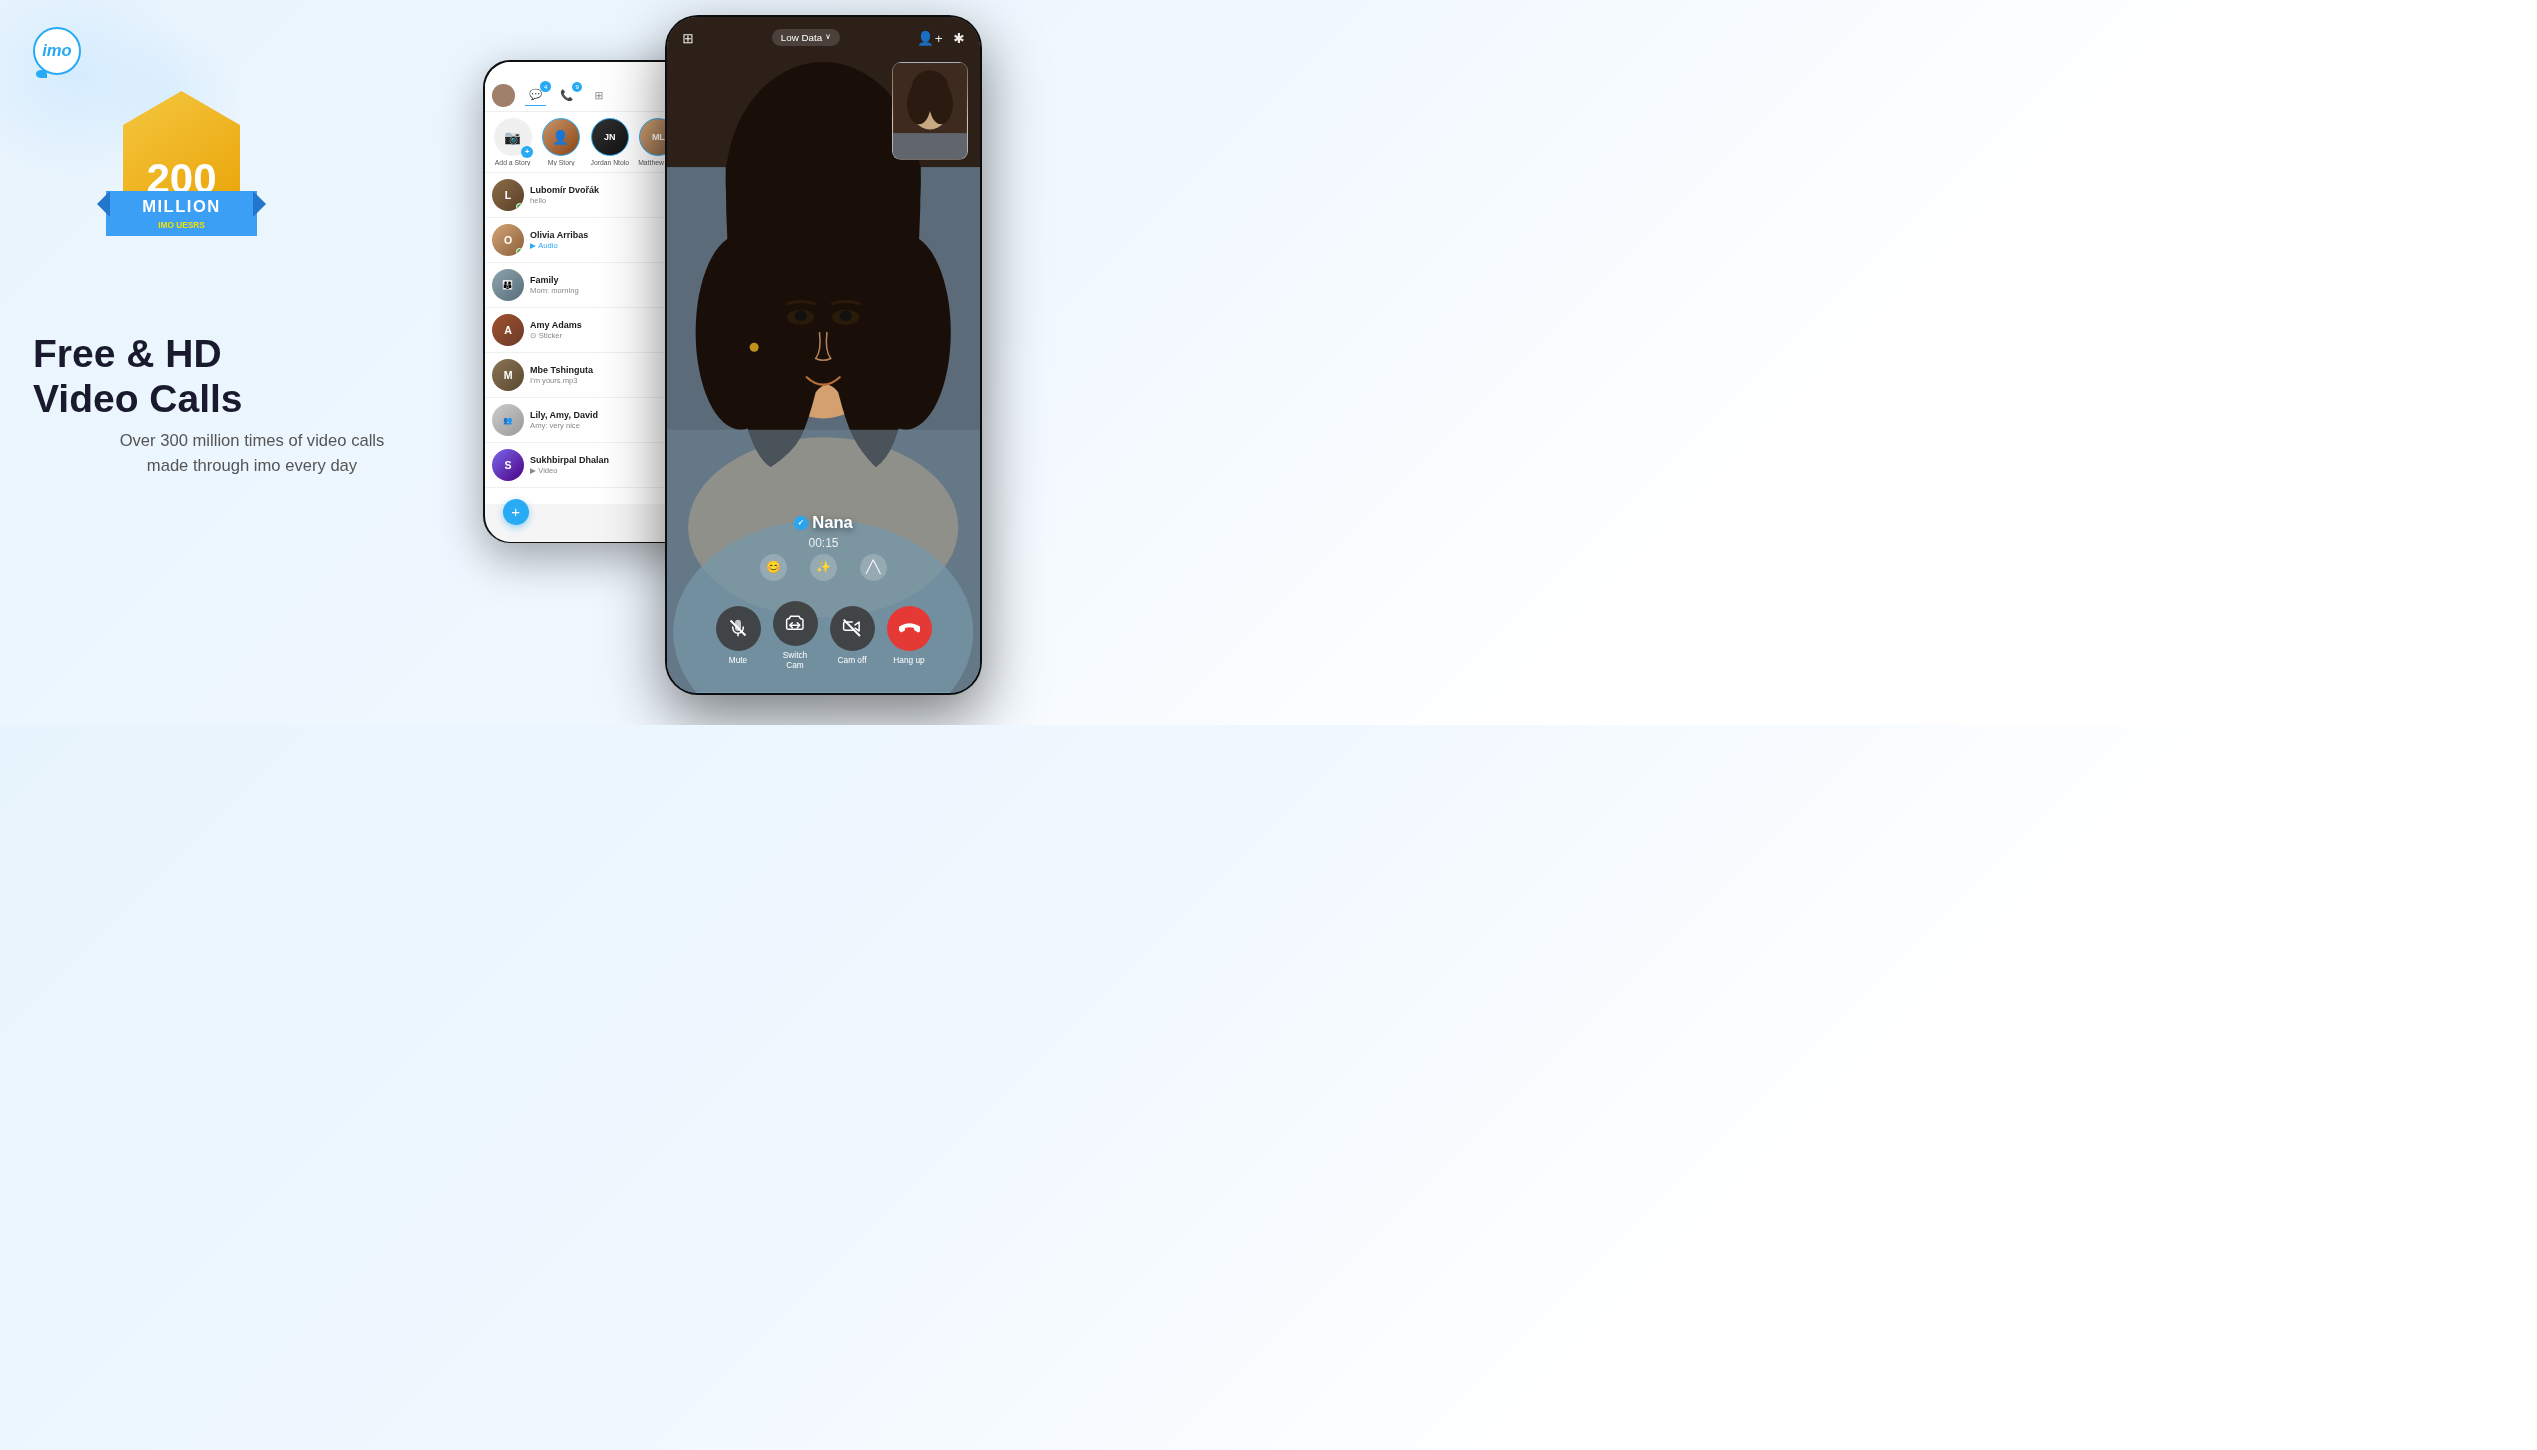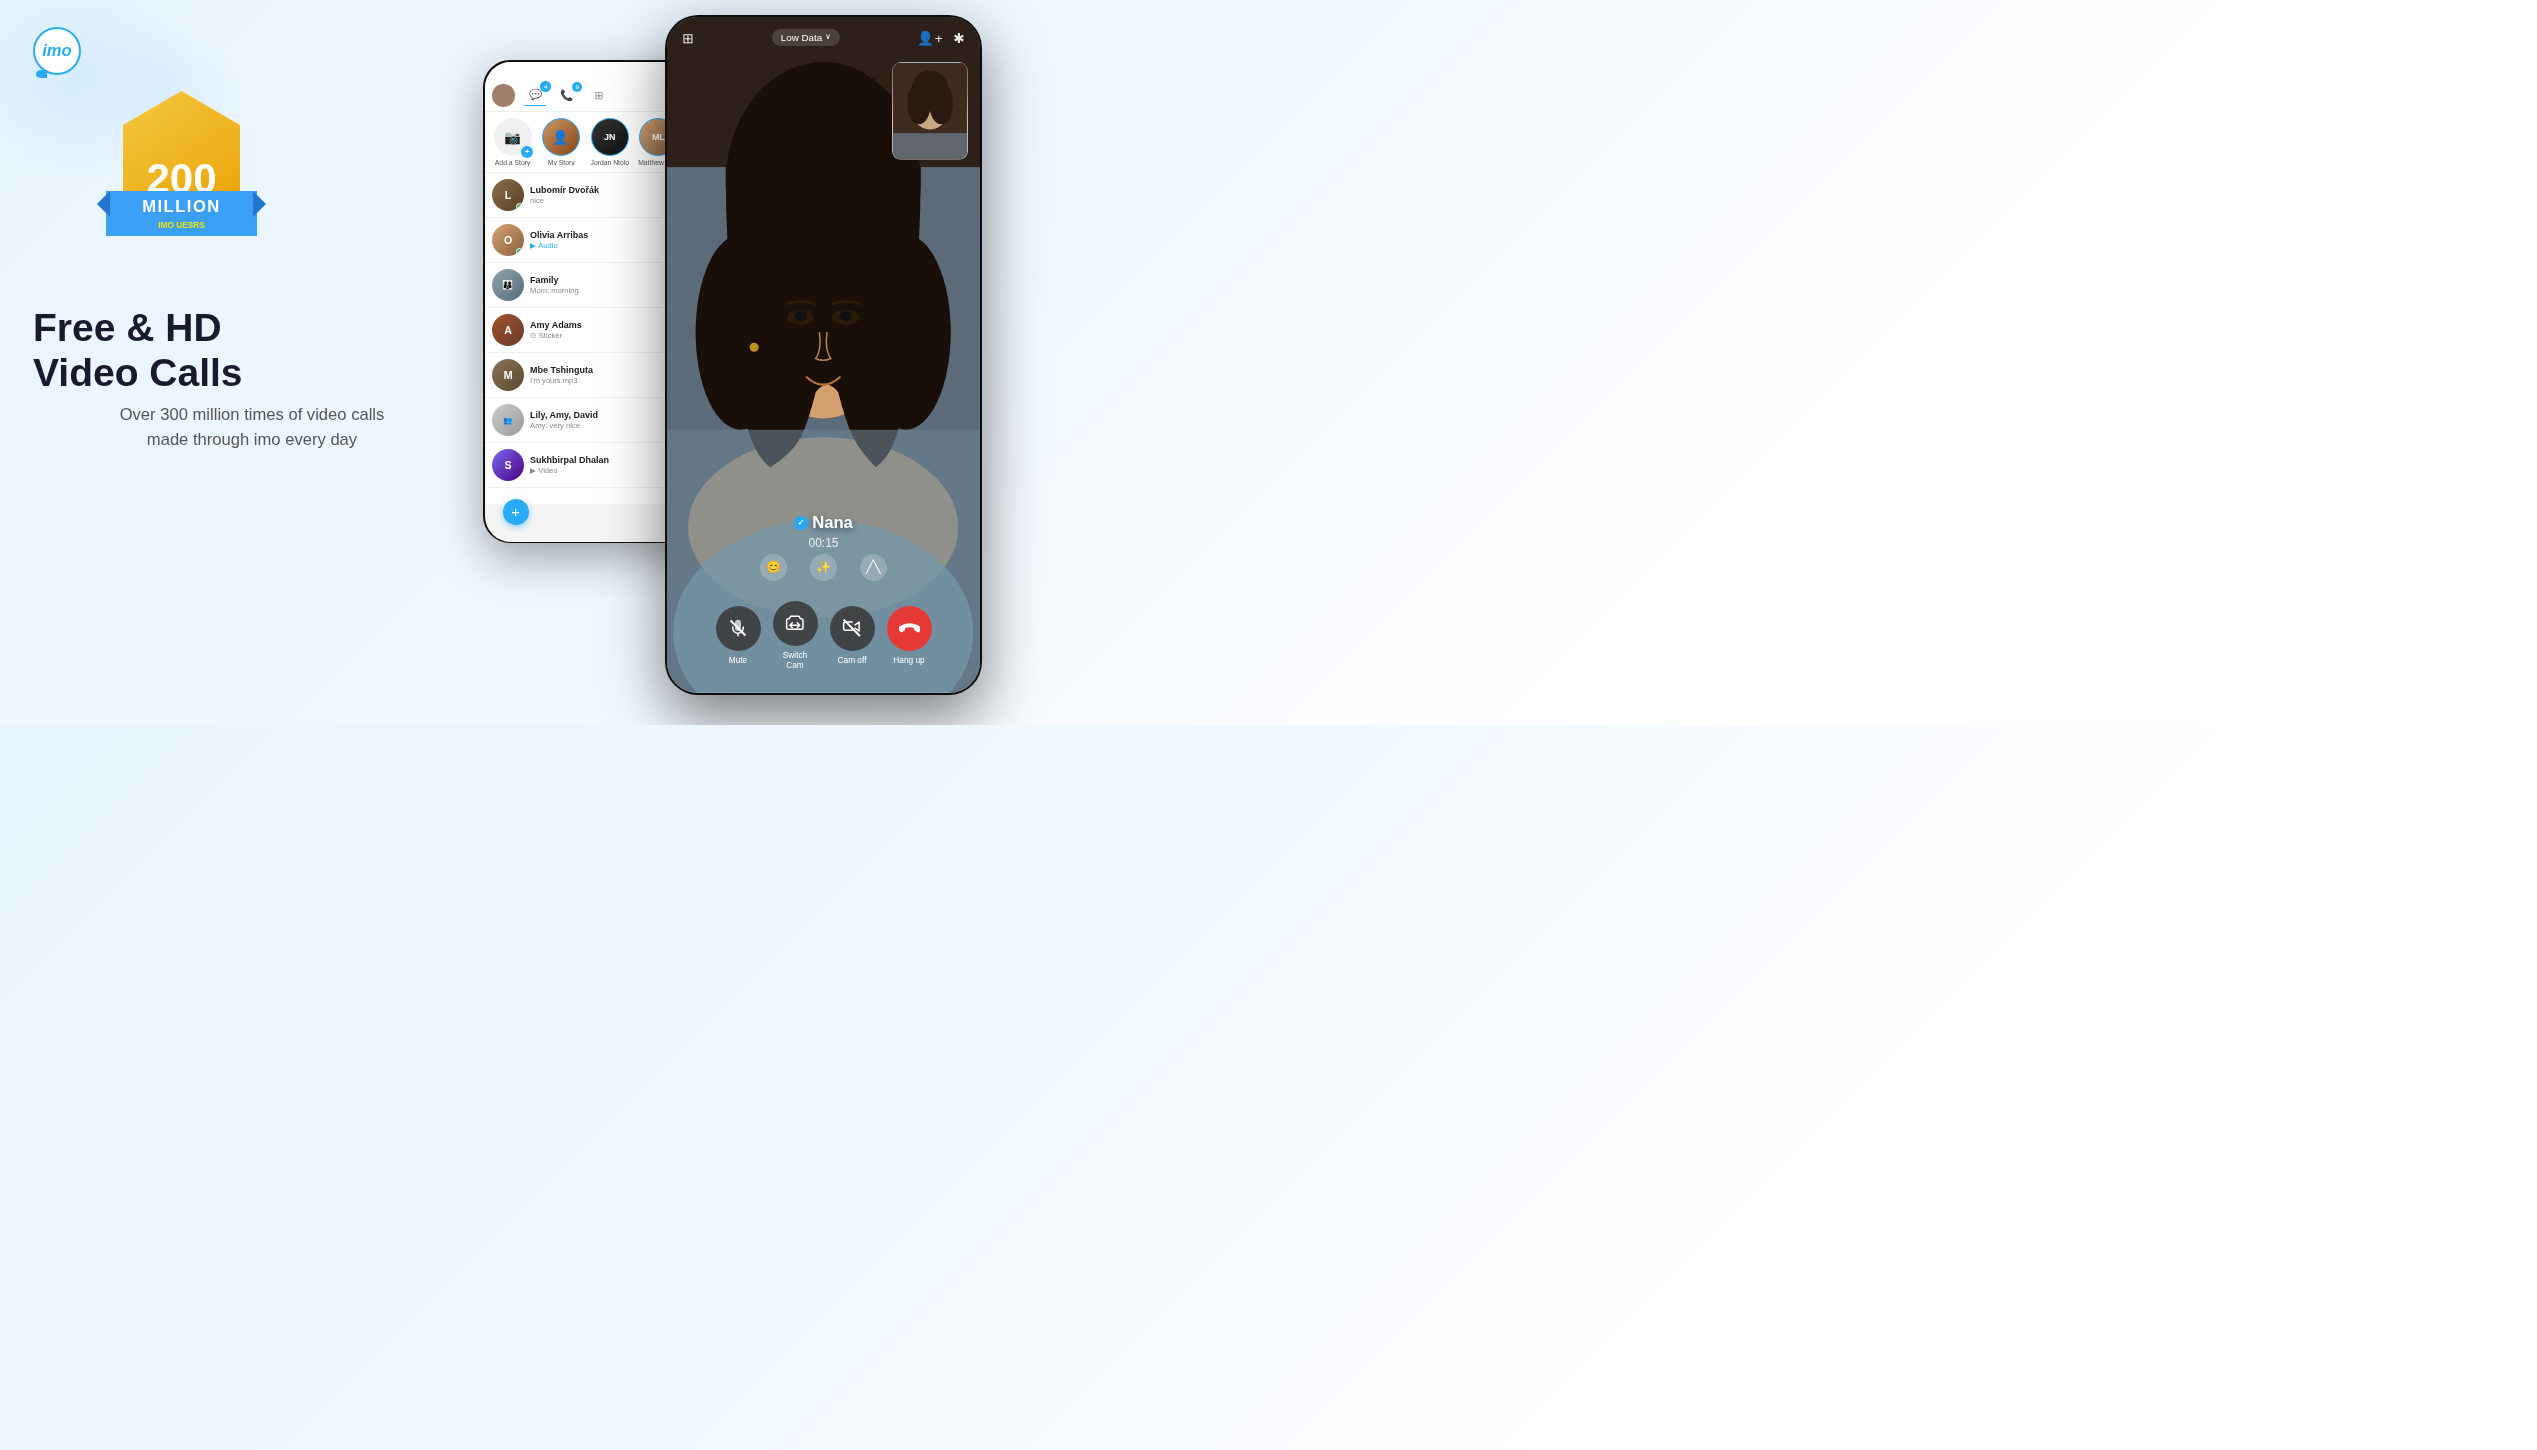--- a/index.html
+++ b/index.html
@@ -133,21 +133,21 @@
     .badge-subtitle {
       font-size: 8.3px;
       color: #f5e000;
       font-weight: 600;
       margin-top: 3px;
     }
 
     
     .main-text {
       position: absolute;
-      top: 306px;
+      top: 332px;
       left: 33px;
       width: 438px;
     }
     .headline {
       font-size: 39px;
       font-weight: 900;
       color: #1a1a2e;
       line-height: 1.15;
     }
     .subtext {
@@ -723,21 +723,21 @@
 
       <div class="chat-list">
 
         <div class="chat-item">
           <div class="chat-avatar avatar-lubomir">
             <div class="online-dot"></div>
             <div style="width:100%;height:100%;display:flex;align-items:center;justify-content:center;color:white;font-size:10.6px;font-weight:700;border-radius:50%;">L</div>
           </div>
           <div class="chat-info">
             <div class="chat-name">Lubomír Dvořák</div>
-            <div class="chat-preview">nice</div>
+            <div class="chat-preview">hello</div>
           </div>
           <div class="chat-meta">
             <span class="chat-time">20:45</span>
             <div class="unread-badge">2</div>
           </div>
         </div>
 
         <div class="chat-item">
           <div class="chat-avatar avatar-olivia">
             <div class="online-dot"></div>

